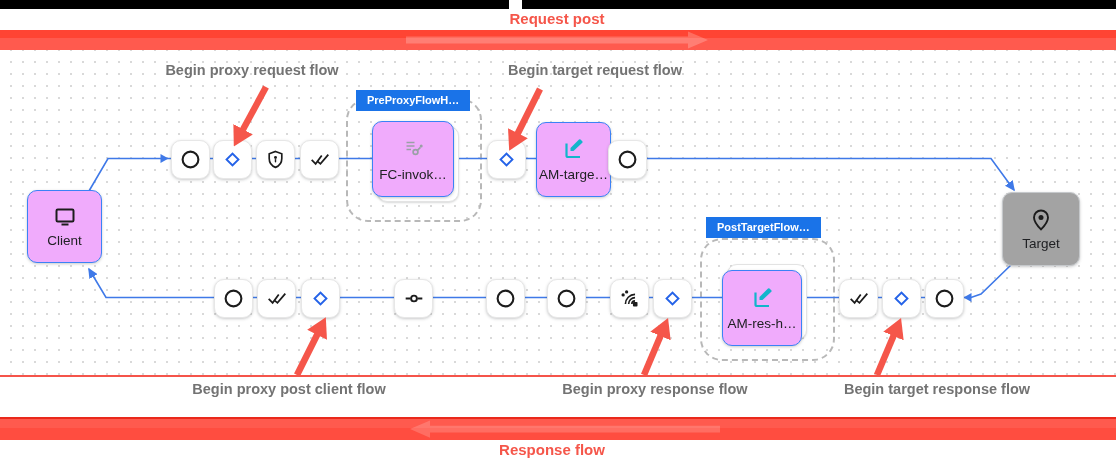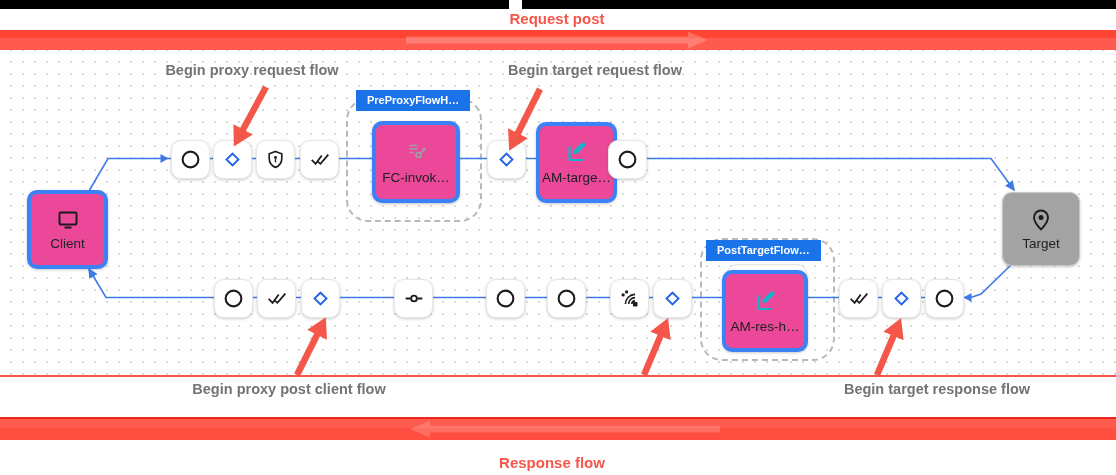--- a/index.html
+++ b/index.html
@@ -19,21 +19,21 @@
   .ann-label{color:#737373;font-weight:bold;font-size:14.5px;white-space:nowrap;transform:translateX(-50%);}
 
   
   .canvas{left:0;top:50px;width:1116px;height:327px;
           background-image:radial-gradient(circle,#d9d9d9 1.15px,transparent 1.35px);
           background-size:12px 12px;background-position:5px 6px;}
 
   
   .node{width:37px;height:37px;background:#fff;border:1px solid #e7e7e7;border-radius:10px;
         box-shadow:0 1px 3px rgba(60,64,67,.28);display:flex;align-items:center;justify-content:center;}
-  .card{background:#ec4899;border:4px solid #3b82f6;border-radius:10px;
+  .card{background:#f0abfc;border:1px solid #3b82f6;border-radius:10px;
         box-shadow:0 1px 3px rgba(60,64,67,.28);display:flex;flex-direction:column;
         align-items:center;justify-content:center;gap:6px;font-size:13.5px;color:#202124;}
   .card-back{background:#fff;border:1px solid #e3e3e3;border-radius:10px;box-shadow:0 1px 2px rgba(60,64,67,.2);}
   .clabel{white-space:nowrap;}
   .target-fill{background:#a3a3a3;border:1px solid #c5c8cb;}
   .dashedbox{border:2px dashed #b8b8b8;border-radius:22px;}
   .badge{background:#1a73e8;color:#fff;font-weight:bold;font-size:11px;line-height:13px;
          padding:4px 11px;border-radius:0;white-space:nowrap;}
   svg.layer{left:0;top:0;width:1116px;height:475px;pointer-events:none;}
 </style>
@@ -201,52 +201,53 @@
         <rect x="7.2" y="7.2" width="9.6" height="9.6" fill="none" stroke="#2563e8" stroke-width="2.2" transform="rotate(45 12 12)"></rect>
       </svg>
   </div>
   <div class="abs node" style="left:925px;top:279px;">
     <svg width="21" height="21" viewBox="0 0 24 24">
         <circle cx="12" cy="12" r="9" fill="none" stroke="#1c1c1c" stroke-width="2.4"></circle>
       </svg>
   </div>
 
   <div class="abs badge" style="left:356px;top:90px;">PreProxyFlowH…</div>
-  <div class="abs badge" style="left:706px;top:240px;">PostTargetFlow…</div>
+  <div class="abs badge" style="left:706px;top:217px;">PostTargetFlow…</div>
 
   <svg class="abs layer" viewBox="0 0 1116 475">
     <defs>
       <marker id="ar" orient="auto" markerWidth="3" markerHeight="3.4" refX="1" refY="1.7">
         <path d="M0 0 L3 1.7 L0 3.4 Z" fill="#f5564a"></path>
       </marker>
     </defs>
     <g stroke="#f5564a" stroke-width="6.5" fill="none">
       <path d="M266 87 L240 135" marker-end="url(#ar)"></path>
       <path d="M540 89 L515 139" marker-end="url(#ar)"></path>
       <path d="M297 375 L320 329" marker-end="url(#ar)"></path>
       <path d="M644 375 L663 330" marker-end="url(#ar)"></path>
       <path d="M877 375 L896 330" marker-end="url(#ar)"></path>
     </g>
   </svg>
 
   <div class="abs ann-label" style="left:252px;top:62px;">Begin proxy request flow</div>
   <div class="abs ann-label" style="left:595px;top:62px;">Begin target request flow</div>
   <div class="abs ann-label" style="left:289px;top:381px;">Begin proxy post client flow</div>
+  <div class="abs ann-label" style="left:655px;top:381px;">Begin proxy response flow</div>
   <div class="abs ann-label" style="left:937px;top:381px;">Begin target response flow</div>
 
   <div class="abs black-bar"></div>
   <div class="abs black-notch"></div>
   <div class="abs flow-title" style="left:557px;top:10px;">Request post</div>
   <div class="abs bar-top">
     <svg width="1116" height="20" viewBox="0 0 1116 20">
       <polygon points="406,6.5 688,6.5 688,1.5 708,10 688,18.5 688,13.5 406,13.5" fill="rgba(255,255,255,0.22)"></polygon>
     </svg>
   </div>
 
   <div class="abs red-line"></div>
   <div class="abs bar-bottom">
     <svg width="1116" height="20.5" viewBox="0 0 1116 20.5">
       <polygon points="410,10 430,1.5 430,6.8 720,6.8 720,13.5 430,13.5 430,18.8" fill="rgba(255,255,255,0.18)"></polygon>
     </svg>
   </div>
-  <div class="abs flow-title" style="left:552px;top:441px;margin-top:13px;">Response flow</div>
+  <div class="abs flow-title" style="left:552px;top:441px;">Response flow</div>
 
 </div>
 
 </body></html>

